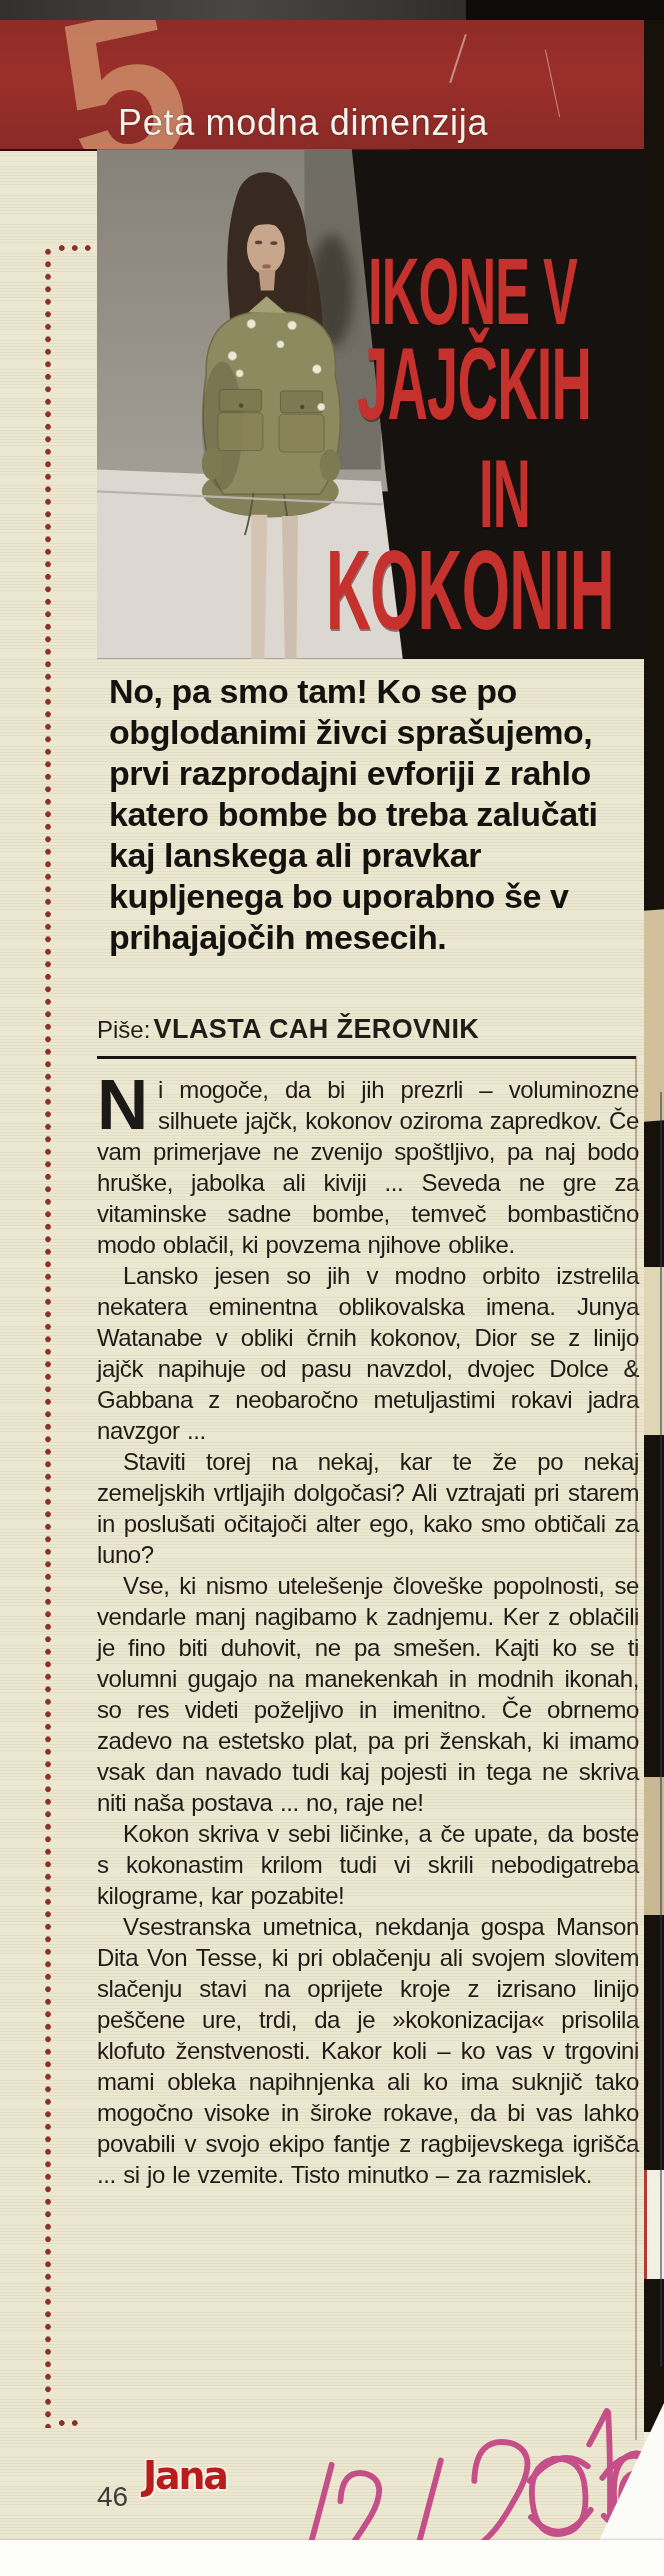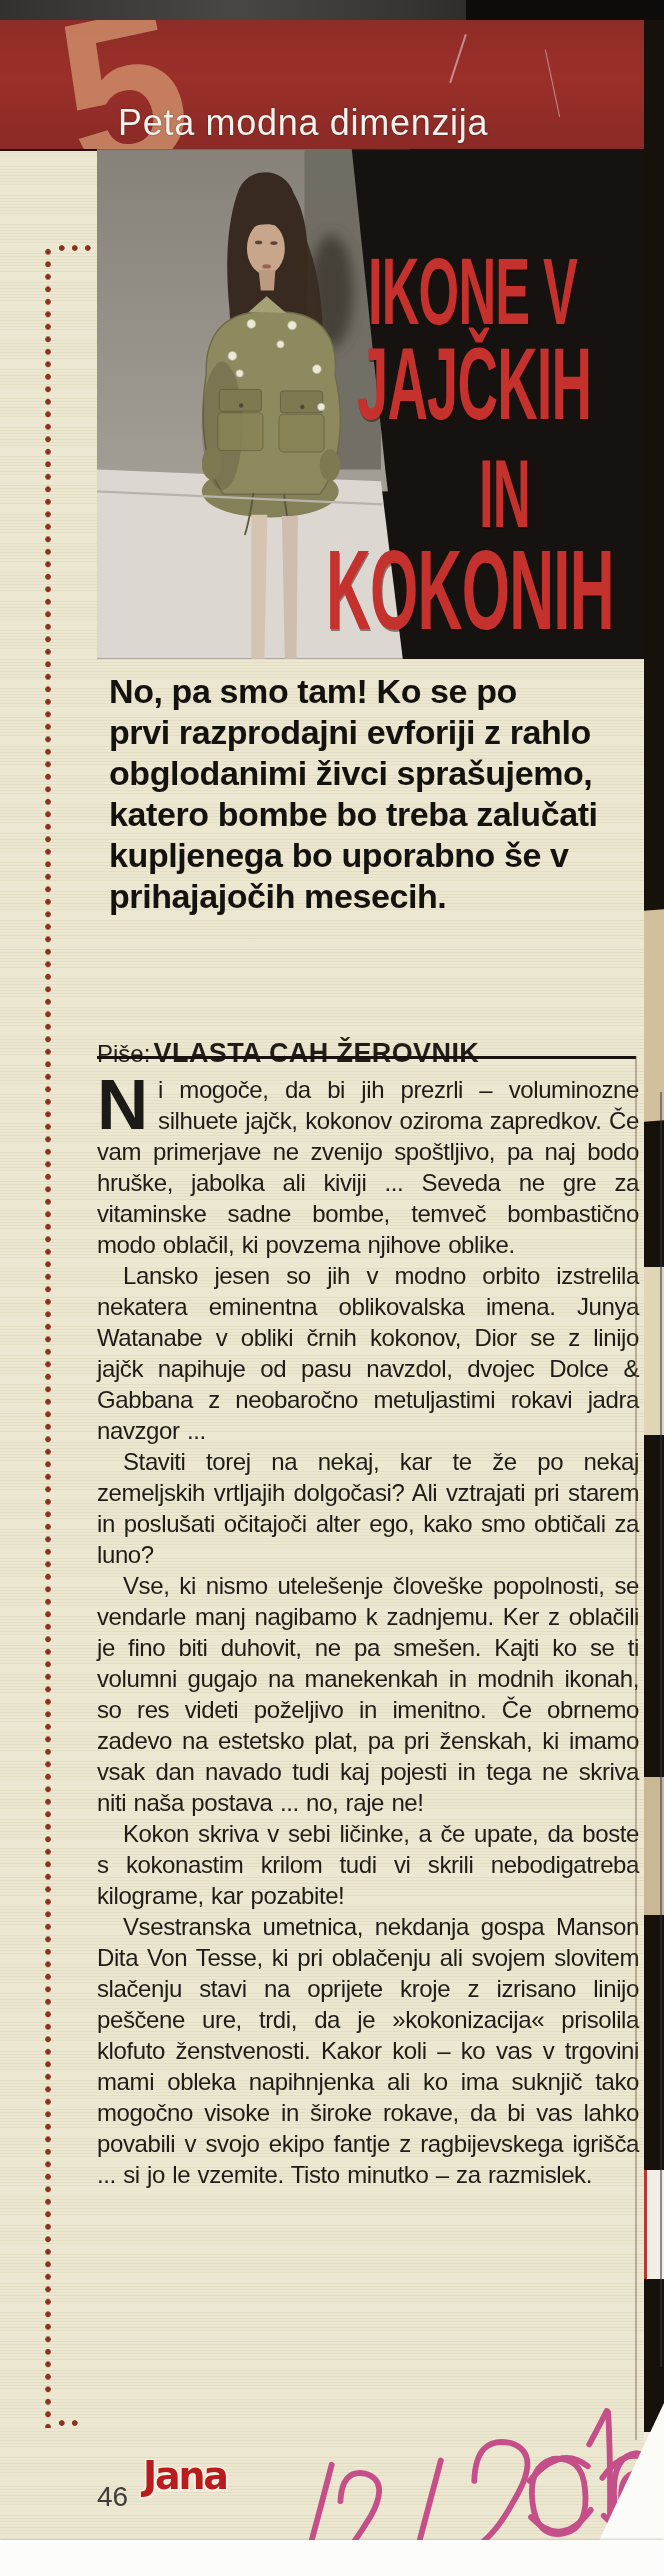--- a/index.html
+++ b/index.html
@@ -55,21 +55,21 @@
       text-shadow:1.5px 1.5px 0 rgba(30,0,0,.45);}
   .hl1{left:271px;top:95px;font-size:95px;}
   .hl2{left:260px;top:184px;font-size:102px;}
   .hl3{left:382px;top:297px;font-size:96px;}
   .hl4{left:229px;top:385px;font-size:113px;}
   
   .lead{position:absolute;left:109px;top:671px;width:524px;color:#14120f;font-weight:700;
         font-size:34px;line-height:41px;letter-spacing:-0.4px;}
   .lead div{white-space:nowrap;}
   
-  .byline{position:absolute;left:97px;top:1014px;width:539px;color:#201d19;margin-top:24px;}
+  .byline{position:absolute;left:97px;top:1014px;width:539px;color:#201d19;}
   .by-label{font-size:24px;font-weight:400;}
   .by-author{font-size:27px;font-weight:700;letter-spacing:0.4px;}
   .rule{position:absolute;left:97px;top:1056px;width:539px;height:2.9px;background:#17120f;}
   
   .bodytext{position:absolute;left:97px;top:1074px;width:542px;color:#1f1c18;
             font-size:24px;line-height:31px;letter-spacing:-0.4px;word-spacing:1.1px;
             text-align:justify;}
   .bodytext p{margin:0;text-indent:26px;}
   .bodytext p.p0{text-indent:0;}
   .dropcap{float:left;font-size:71px;line-height:54px;height:57px;font-weight:700;
@@ -156,23 +156,24 @@
     <div class="hl hl3">IN</div>
     <div class="hl hl4">KOKONIH</div>
   </div>
 
   <div class="dots dots-ht"></div>
   <div class="dots dots-v"></div>
   <div class="dots dots-hb"></div>
 
   <div class="lead">
     <div>No, pa smo tam! Ko se po</div>
+    <div>obglodanimi živci sprašujemo,</div>
     <div>prvi razprodajni evforiji z rahlo</div>
-    <div>obglodanimi živci sprašujemo,</div>
     <div>katero bombe bo treba zalučati</div>
+    <div>kaj lanskega ali pravkar</div>
     <div>kupljenega bo uporabno še v</div>
     <div>prihajajočih mesecih.</div>
   </div>
 
   <div class="byline">
     <span class="by-label">Piše:</span>
     <span class="by-author">VLASTA CAH ŽEROVNIK</span>
   </div>
   <div class="rule"></div>
 

